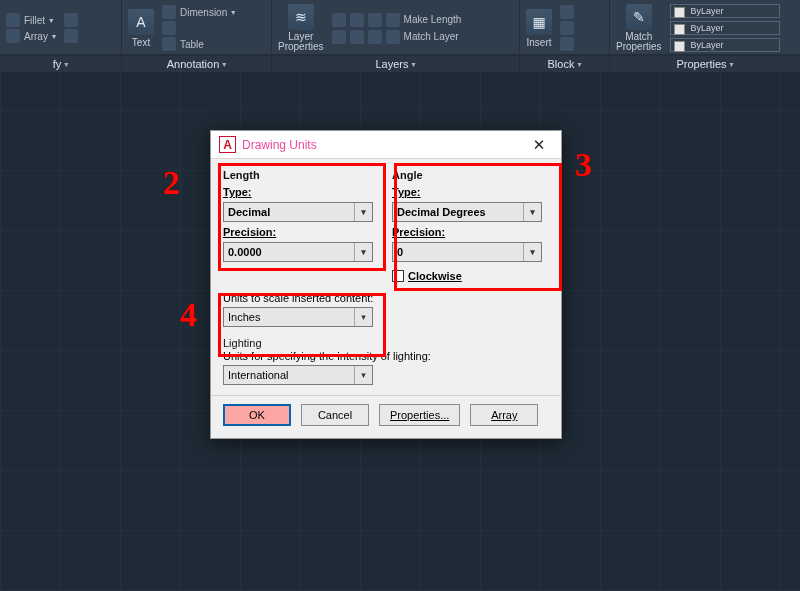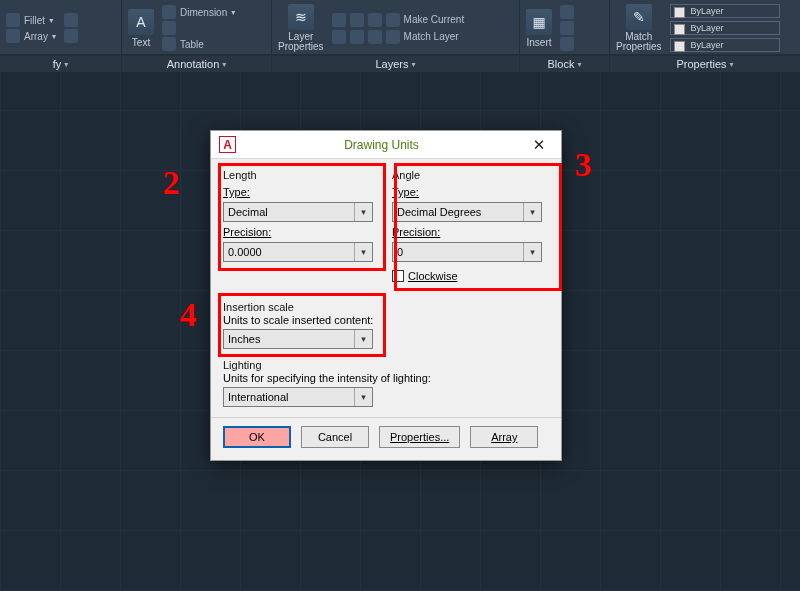--- a/index.html
+++ b/index.html
@@ -77,28 +77,28 @@
   }
   .titlebar{
     height:28px;background:#ffffff;display:flex;align-items:center;
     padding:0 4px 0 8px;border-bottom:1px solid #d8d8d8;
   }
   .t-logo{
     width:17px;height:17px;border:1.5px solid #c8102e;color:#c8102e;
     font-weight:700;font-size:12px;display:flex;align-items:center;justify-content:center;
     margin-right:6px;
   }
-  .t-title{flex:1;font-size:12px;color:#4d7c0f;text-align:center;}
+  .t-title{flex:1;font-size:12px;color:#ec4899;}
   .t-close{
     width:36px;height:22px;display:flex;align-items:center;justify-content:center;
     font-size:15px;color:#222;cursor:pointer;
   }
 
   .dlg-body{padding:10px 12px 8px 12px;}
-  .twosides{display:flex;gap:12px;margin-bottom:19px;}
+  .twosides{display:flex;gap:12px;margin-bottom:10px;font-weight:bold;}
   .side{flex:1;display:flex;flex-direction:column;gap:4px;}
   .grp-title{font-size:11px;color:#111;margin-bottom:1px;}
   .lbl{font-size:11px;}
   .und{text-decoration:underline;}
   .sel{
     width:150px;height:20px;border:1px solid #7a7a7a;background:#e6e6e6;
     display:flex;align-items:center;padding:0 4px;font-size:11px;position:relative;
   }
   .sel .caret{
     position:absolute;right:0;top:0;width:18px;height:100%;
@@ -185,21 +185,21 @@
       <div class="rib-big">
         <div class="rib-ico">≋</div>
         <span style="text-align:center;line-height:1">Layer<br>Properties</span>
       </div>
       <div class="rib-small" style="gap:3px">
         <div class="rib-row">
             <span class="sq"></span>
             <span class="sq"></span>
             <span class="sq"></span>
             <span class="sq"></span>
-          <span>Make Current</span>
+          <span>Make Length</span>
         </div>
         <div class="rib-row">
             <span class="sq"></span>
             <span class="sq"></span>
             <span class="sq"></span>
             <span class="sq"></span>
           <span>Match Layer</span>
         </div>
       </div>
     </div>
@@ -310,21 +310,20 @@
           <span class="caret">▾</span>
         </div>
         <div class="cbx">
           <span class="box"></span>
           <span class="und">Clockwise</span>
         </div>
       </div>
     </div>
 
     <div class="section">
-      <div class="grp-title">Insertion scale</div>
       <div class="lbl">Units to scale inserted content:</div>
       <div class="sel" style="margin-top:3px">
         <span>Inches</span>
         <span class="caret">▾</span>
       </div>
     </div>
 
 
     <div class="section" style="margin-bottom:2px">
       <div class="grp-title">Lighting</div>

